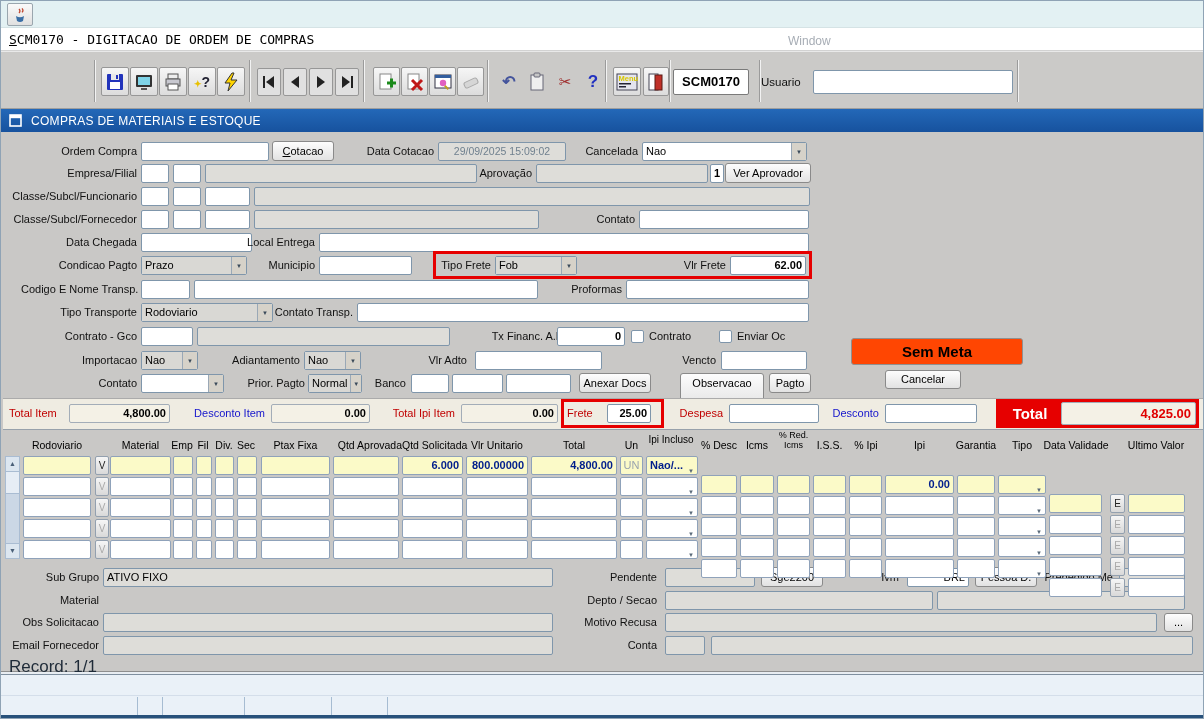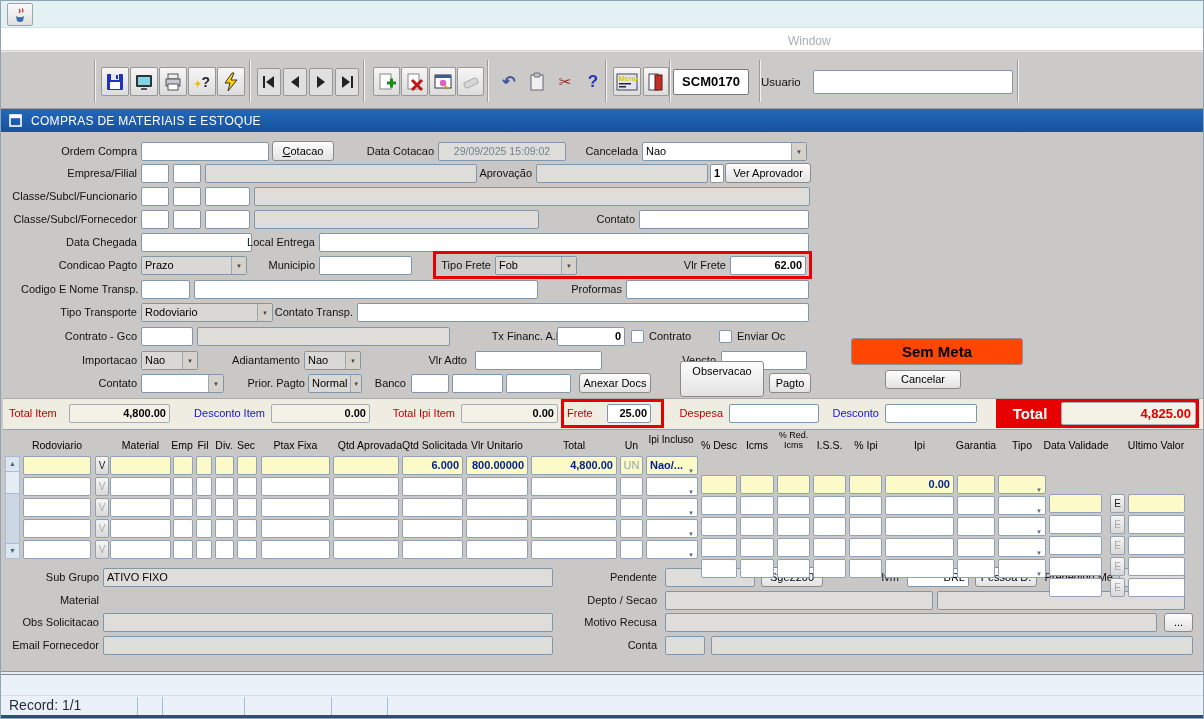--- a/index.html
+++ b/index.html
@@ -59,20 +59,23 @@
 
   <div class="abs" style="left:0;top:0;width:1204px;height:27px;background:#E3F1F3;border-bottom:1px solid #D5E3E5"></div>
   <div class="abs" style="left:6px;top:2px;width:26px;height:23px;background:linear-gradient(#FAFAFA,#E0E0E0);border:1px solid #9AA6AE;border-radius:2px;display:flex;align-items:center;justify-content:center">
     <svg width="16" height="16" viewBox="0 0 16 16">
       <path d="M4 9 q4 2.4 8 0 l-1 5 q-3 2 -6 0 z" fill="#3A6EA5"></path>
       <path d="M7 2 q2 2 0 4 M10 1.4 q2 2 0 4" stroke="#C0452E" fill="none" stroke-width="1.2"></path>
     </svg>
   </div>
 
   <div class="abs" style="left:0;top:27px;width:1204px;height:23px;background:#FFFFFF;border-bottom:1px solid #D2D2D2"></div>
+  <div class="abs" style="left:8px;top:31px;font-family:'DejaVu Sans Mono',monospace;font-size:13px;color:#000">
+    <span class="u">S</span><span>CM0170 - DIGITACAO DE ORDEM DE COMPRAS</span>
+  </div>
   <div class="abs" style="left:787px;top:33px;font-size:12px;color:#A7ADB5">Window</div>
 
   <div id="toolbar"></div>
   <div class="tdiv" style="left:93px"></div>
   <div class="tdiv" style="left:248px"></div>
   <div class="tdiv" style="left:362px"></div>
   <div class="tdiv" style="left:486px"></div>
   <div class="tdiv" style="left:604px"></div>
   <div class="tdiv" style="left:668px"></div>
   <div class="tdiv" style="left:758px"></div>
@@ -306,21 +309,21 @@
   <div class="lbl" style="left:244px;top:373px;width:60px">Prior. Pagto</div>
   <div class="ddl g" style="left:307px;top:373px;width:54px">
     <span class="dv">Normal</span>
       <span class="da"></span>
   </div>
   <div class="lbl" style="left:365px;top:373px;width:40px">Banco</div>
   <div class="inp" style="left:410px;top:373px;width:38px"></div>
   <div class="inp" style="left:451px;top:373px;width:51px"></div>
   <div class="inp" style="left:505px;top:373px;width:65px"></div>
   <div class="btn" style="left:578px;top:372px;width:72px;height:20px">Anexar Docs</div>
-  <div class="btn" style="left:679px;top:360px;width:84px;height:36px">Observacao</div>
+  <div class="btn" style="left:679px;top:372px;width:84px;height:36px">Observacao</div>
   <div class="btn" style="left:768px;top:372px;width:42px;height:20px">Pagto</div>
   <div class="btn" style="left:884px;top:369px;width:76px;height:19px;line-height:17px">Cancelar</div>
 
   <div id="totals"></div>
   <div class="lbl tl-red" style="left:8px;top:403px;width:54px;text-align:left">Total Item</div>
   <div class="inp beige num" style="left:68px;top:403px;width:101px">4,800.00</div>
   <div class="lbl tl-blue" style="left:172px;top:403px;width:92px">Desconto Item</div>
   <div class="inp beige num" style="left:270px;top:403px;width:99px">0.00</div>
   <div class="lbl tl-red" style="left:372px;top:403px;width:82px">Total Ipi Item</div>
   <div class="inp beige num" style="left:460px;top:403px;width:97px">0.00</div>
@@ -452,21 +455,21 @@
   <div class="lbl" style="left:606px;top:635px;width:50px">Conta</div>
   <div class="inp dis" style="left:664px;top:635px;width:40px"></div>
   <div class="inp dis" style="left:710px;top:635px;width:482px"></div>
 
   <div class="abs" style="left:0;top:670px;width:1204px;height:1px;background:#8E8E8E"></div>
   <div class="abs" style="left:0;top:671px;width:1204px;height:2px;background:#E8EDF2"></div>
 
   <div id="statusbar">
     <div style="height:21px;border-bottom:1px solid #D4DEEA"></div>
   </div>
-  <div class="abs" style="left:8px;top:696px;font-size:14px;color:#1F2B38">Record: 1/1</div>
+  <div class="abs" style="left:8px;top:656px;font-size:17px;color:#1F2B38">Record: 1/1</div>
   <div class="sep" style="left:136px;top:696px;height:18px"></div>
   <div class="sep" style="left:161px;top:696px;height:18px"></div>
   <div class="sep" style="left:243px;top:696px;height:18px"></div>
   <div class="sep" style="left:330px;top:696px;height:18px"></div>
   <div class="sep" style="left:386px;top:696px;height:18px"></div>
   <div class="abs" style="left:0;top:714px;width:1204px;height:5px;background:#27517B"></div>
 
 <div class="grow emptyrow" style="top: 497px;">
     <div class="gc" style="left:22px;width:68px"></div>
     <div class="gvb" style="left:94px;width:14px">V</div>

